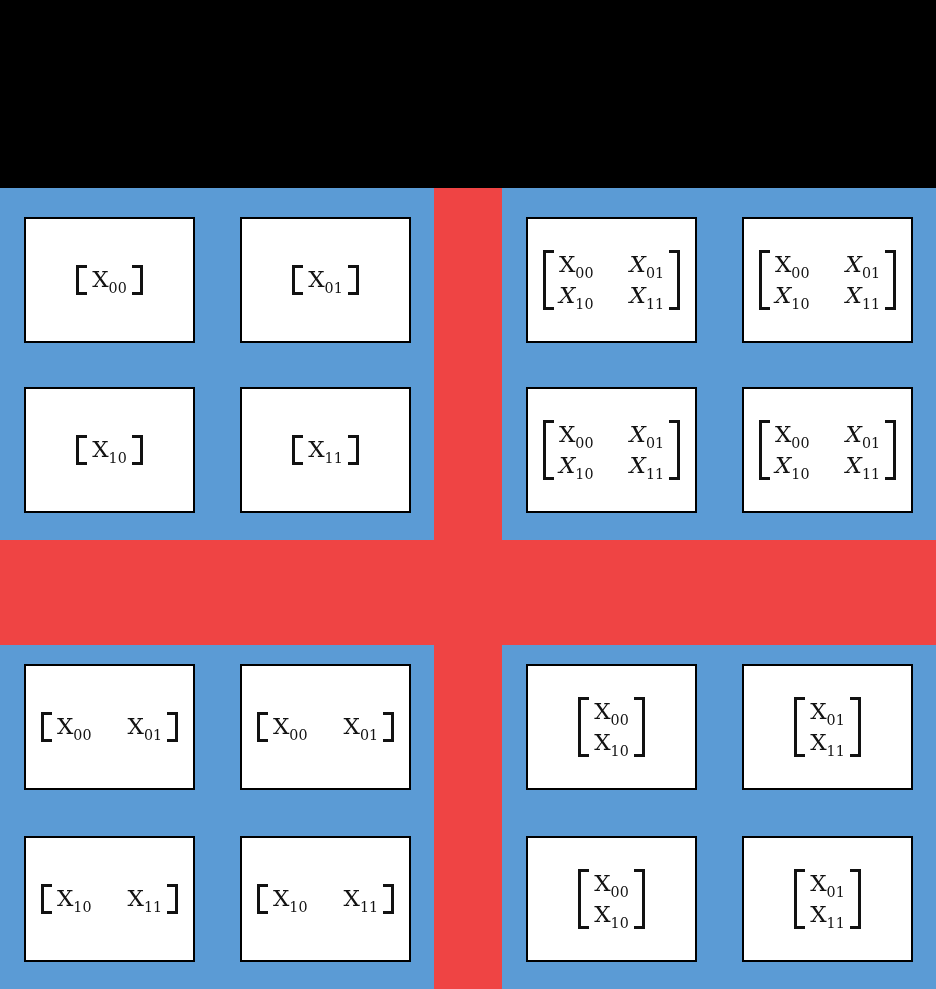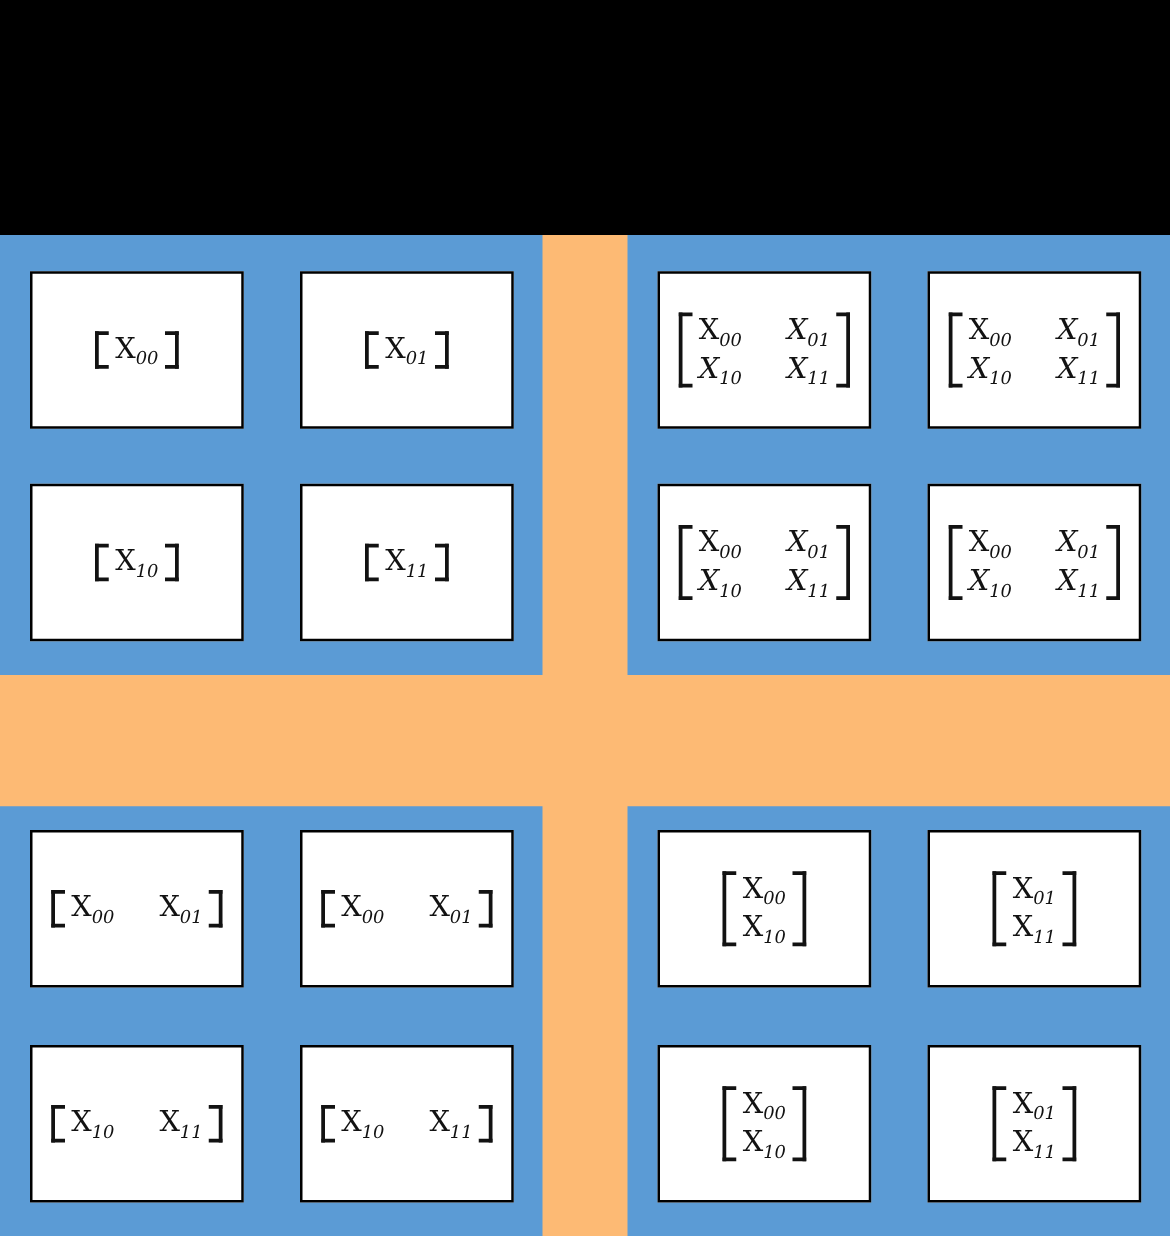--- a/index.html
+++ b/index.html
@@ -1,16 +1,16 @@
 <!DOCTYPE html>
 <html><head>
 <meta charset="utf-8">
 <style>
   html,body{margin:0;padding:0;background:#000;}
-  .slide{position:relative;width:936px;height:989px;background:#fdba74;overflow:hidden;
+  .slide{position:relative;width:936px;height:989px;background:#ef4444;overflow:hidden;
          font-family:"DejaVu Serif","Liberation Serif",serif;}
   .title-area{position:absolute;left:0;top:0;width:936px;height:188px;background:#000;}
   .panel{position:absolute;width:434px;background:#5B9BD5;}
   .panel.tl{left:0;  top:188px;height:352px;}
   .panel.tr{left:502px;top:188px;height:352px;}
   .panel.bl{left:0;  top:645px;height:344px;}
   .panel.br{left:502px;top:645px;height:344px;}
   .box{position:absolute;width:171px;height:126px;background:#fff;border:2px solid #000;
        box-sizing:border-box;display:flex;align-items:center;justify-content:center;}
   .panel.tl .box.r0,.panel.tr .box.r0{top:29px;}
@@ -21,21 +21,21 @@
   .matrix{display:flex;align-items:stretch;color:#121212;font-size:23px;}
   .bracket{width:8px;border:3px solid #121212;}
   .bracket.left{border-right:none;}
   .bracket.right{border-left:none;}
   .cells{display:grid;align-items:center;justify-items:center;
          padding:2px 5px;row-gap:5px;}
   .cells.cols2{grid-template-columns:auto auto;column-gap:36px;}
   .cells.cols1{grid-template-columns:auto;}
   .cell{line-height:1.1;white-space:nowrap;}
   .cell.it .base{font-style:italic;}
-  .cell sub{font-size:0.62em;line-height:0;font-style:italic;}
+  .cell sub{font-size:0.62em;line-height:0;}
 </style>
 </head>
 <body>
 
 <div class="slide">
   <div class="title-area"></div>
   <div class="panel tl">
       <div class="box r0 c0">
         <div class="matrix">
           <span class="bracket left"></span>

